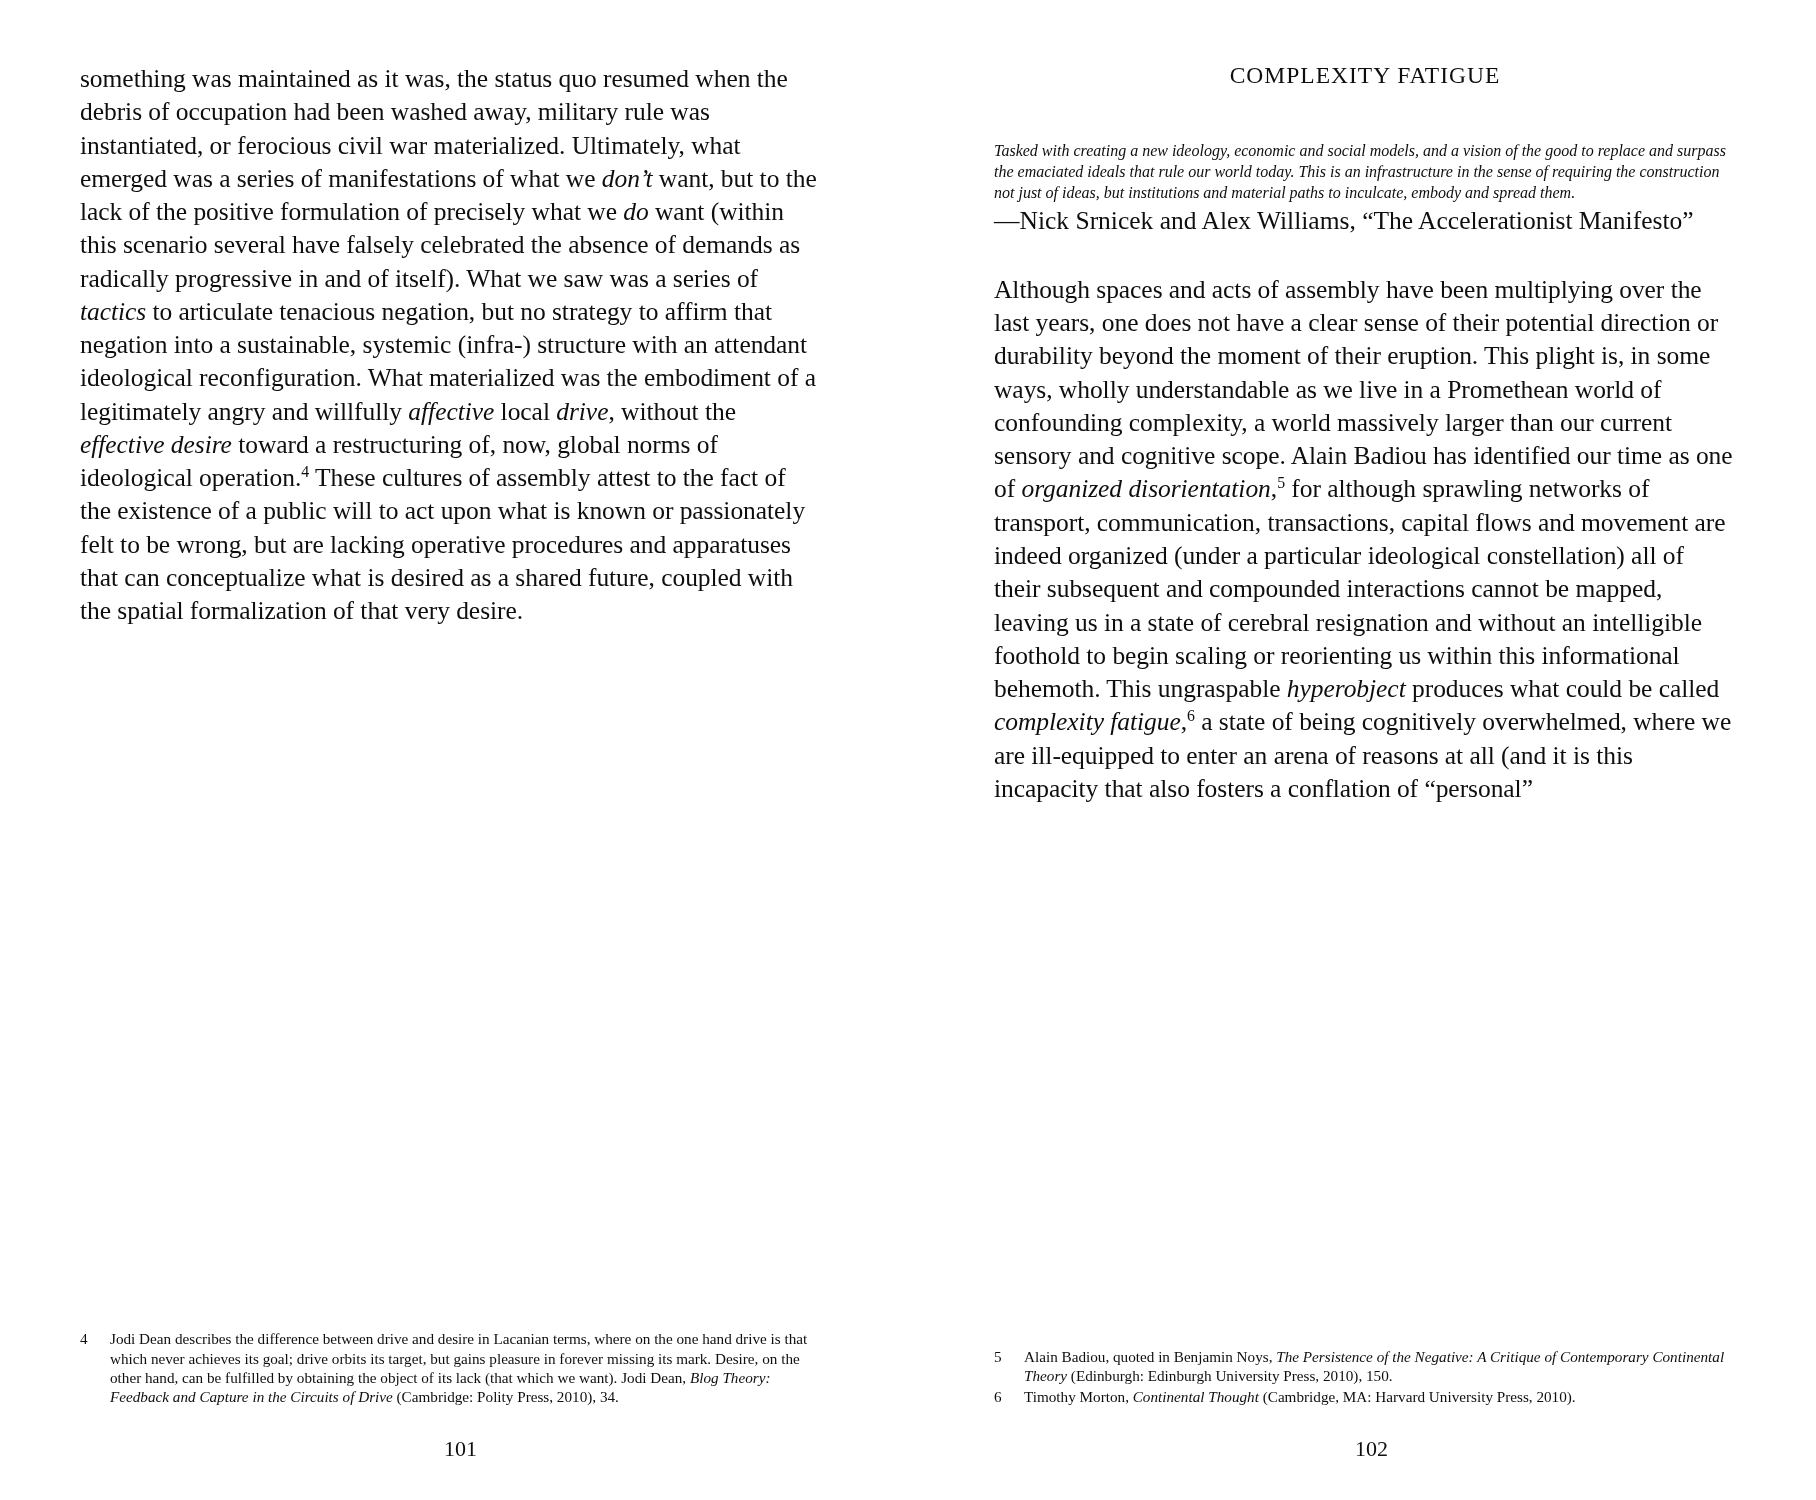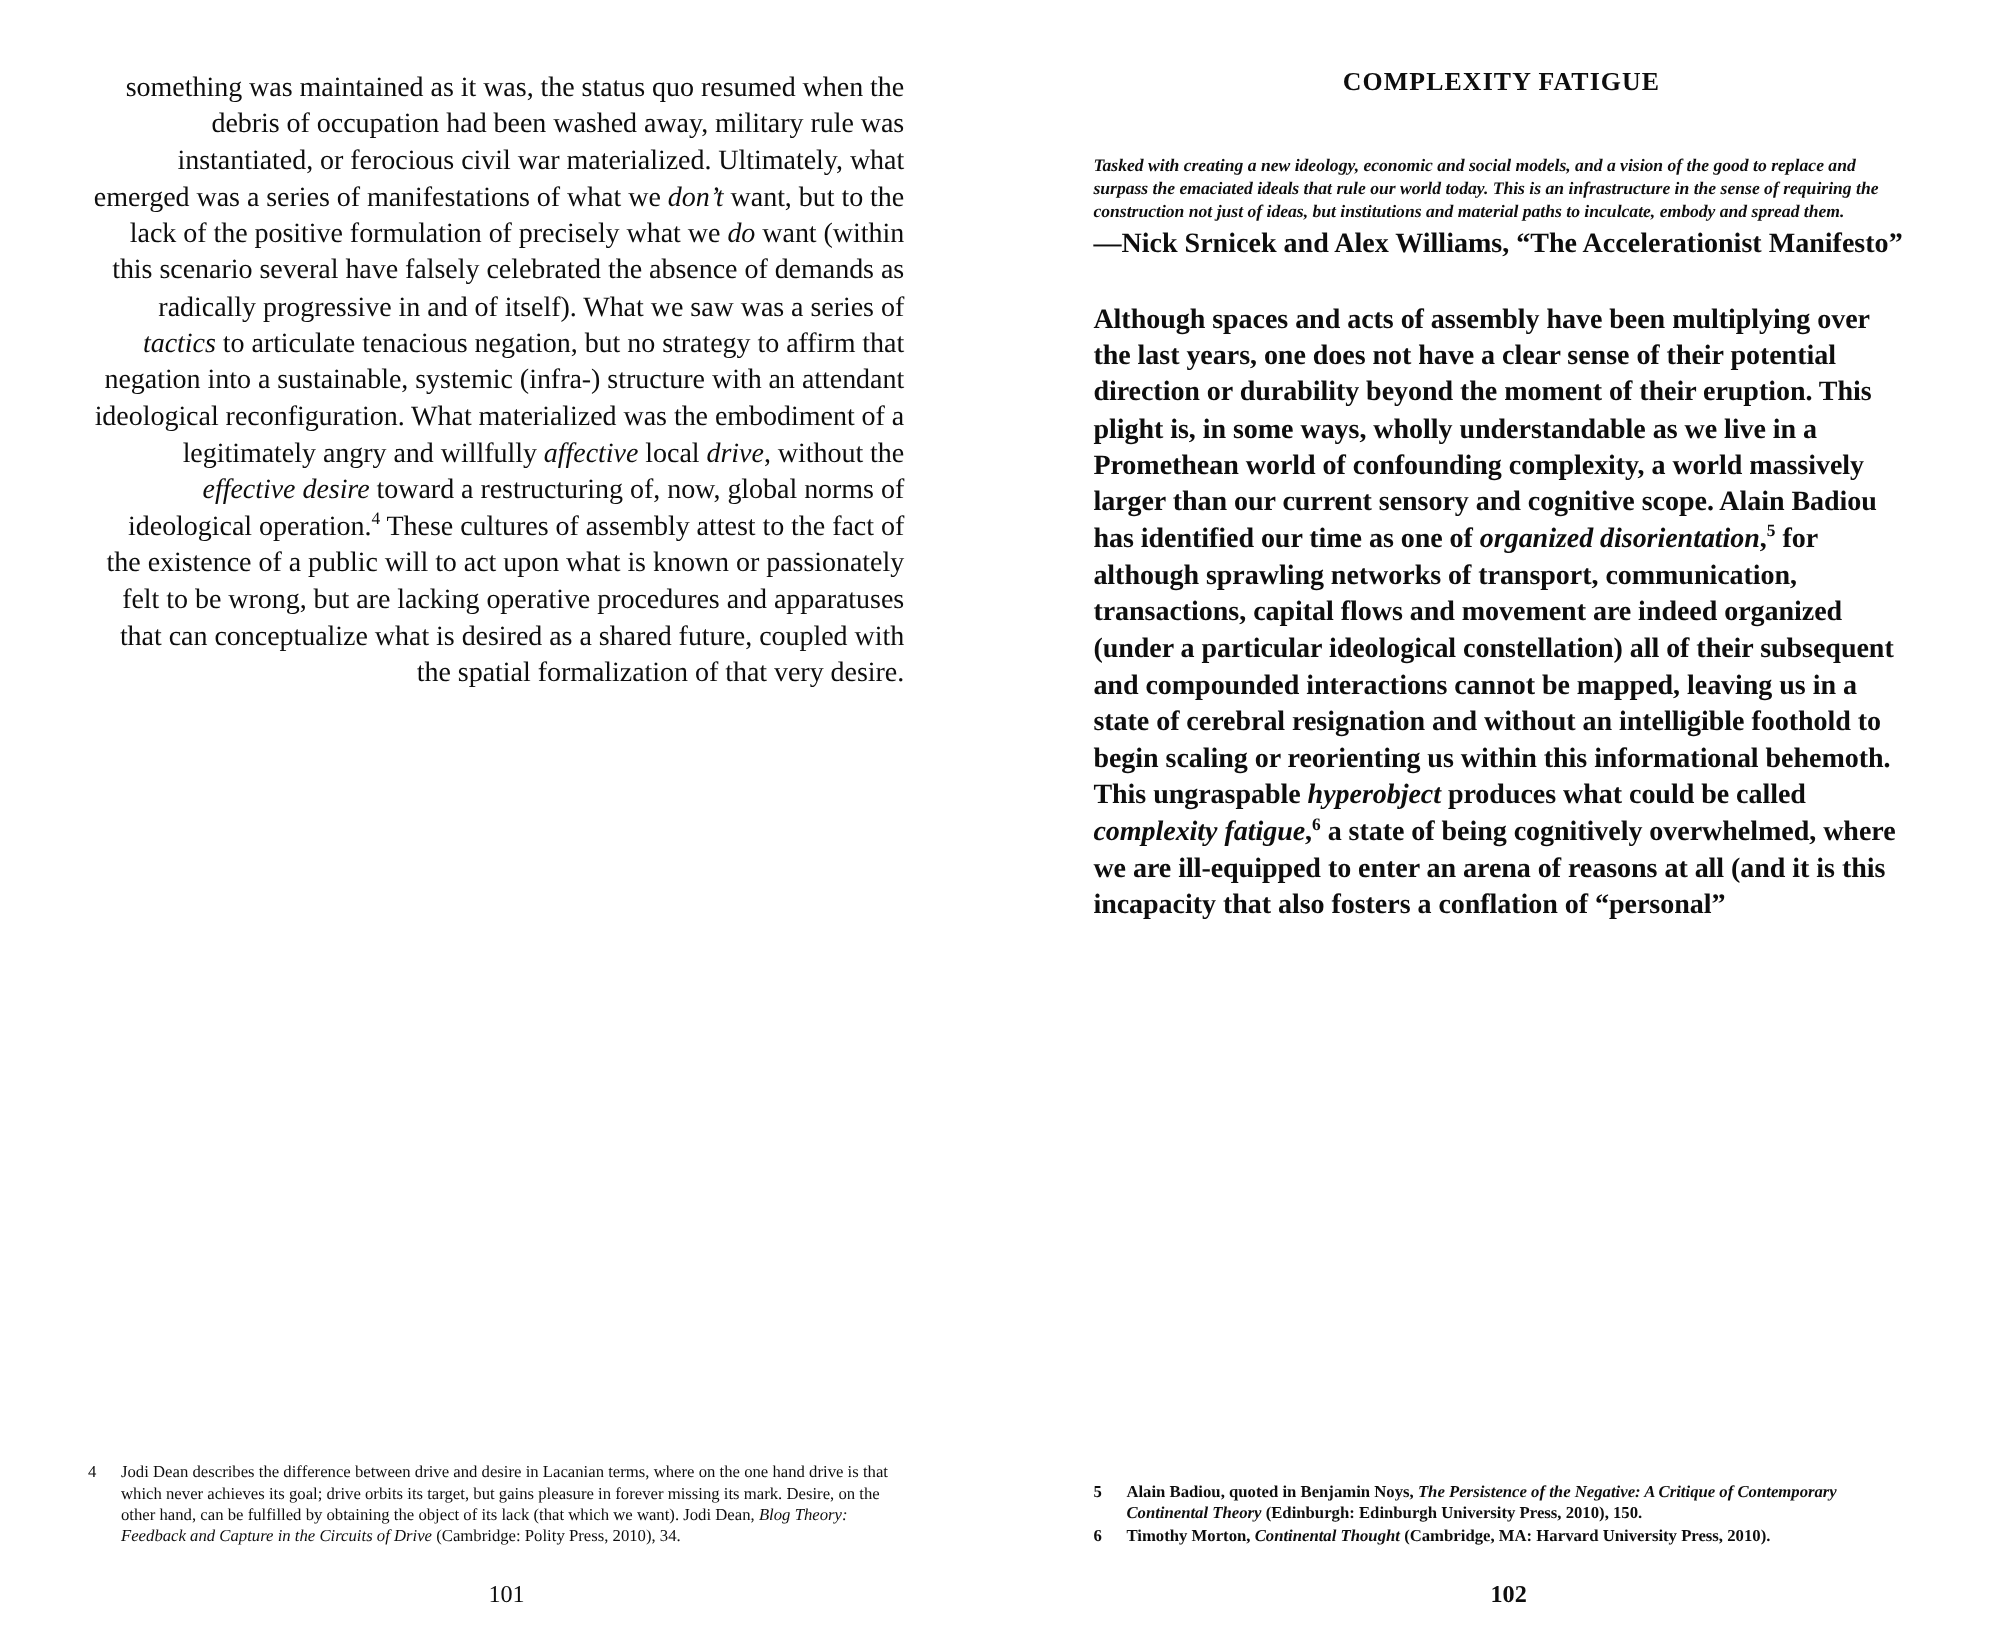--- a/index.html
+++ b/index.html
@@ -26,40 +26,38 @@
     box-sizing: border-box;
     height: 100%;
   }
   .page-left {
     width: 908px;
     padding: 62px 86px 0 80px;
   }
   .page-right {
     width: 908px;
     padding: 62px 80px 0 86px;
-    font-weight: bold;
   }
   .running-head {
     text-align: center;
     font-size: 23.5px;
     letter-spacing: 1.0px;
     margin: 0 0 52px 0;
     font-family: "Liberation Serif", serif;
   }
   .body-text {
     font-size: 25.5px;
     line-height: 1.305;
     text-align: left;
     margin: 0;
     font-family: "Liberation Serif", serif;
     letter-spacing: -0.05px;
   }
   .body-text.first {
     margin-top: 0;
-    text-align: right;
   }
   .epigraph {
     font-style: italic;
     font-size: 16px;
     line-height: 1.305;
     margin: 0;
   }
   .epigraph-attrib {
     font-size: 25.5px;
     line-height: 1.305;

